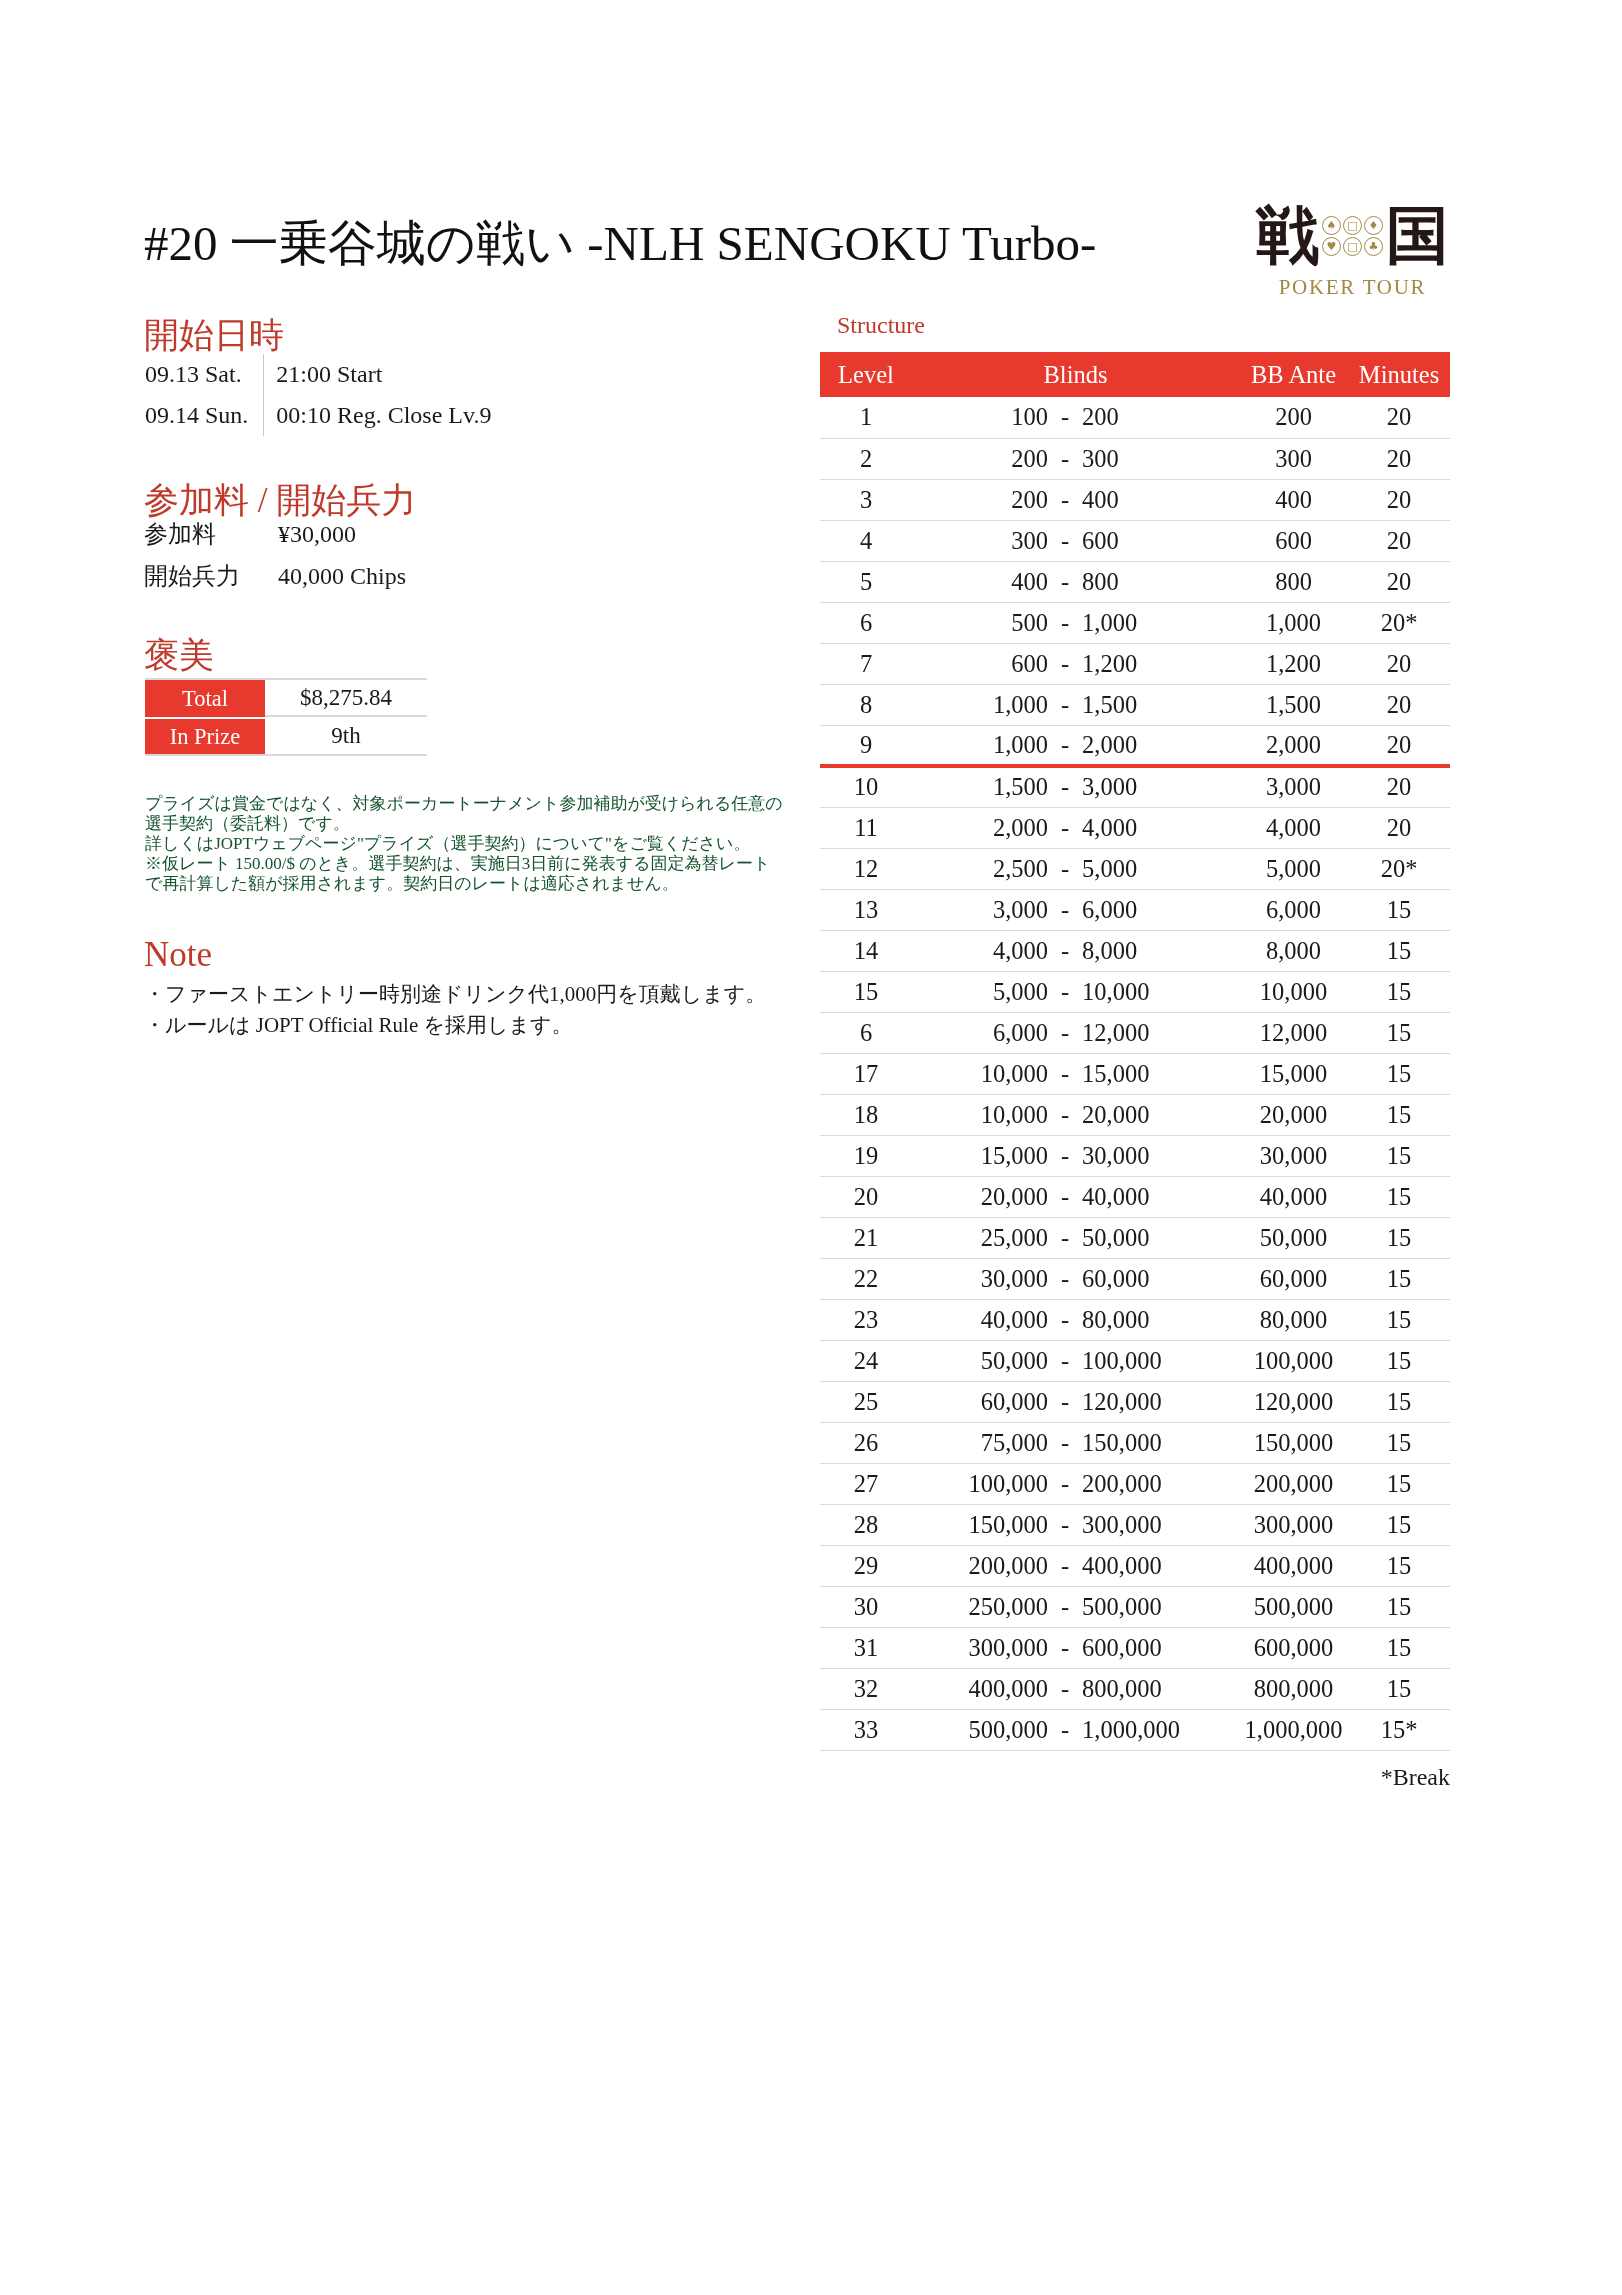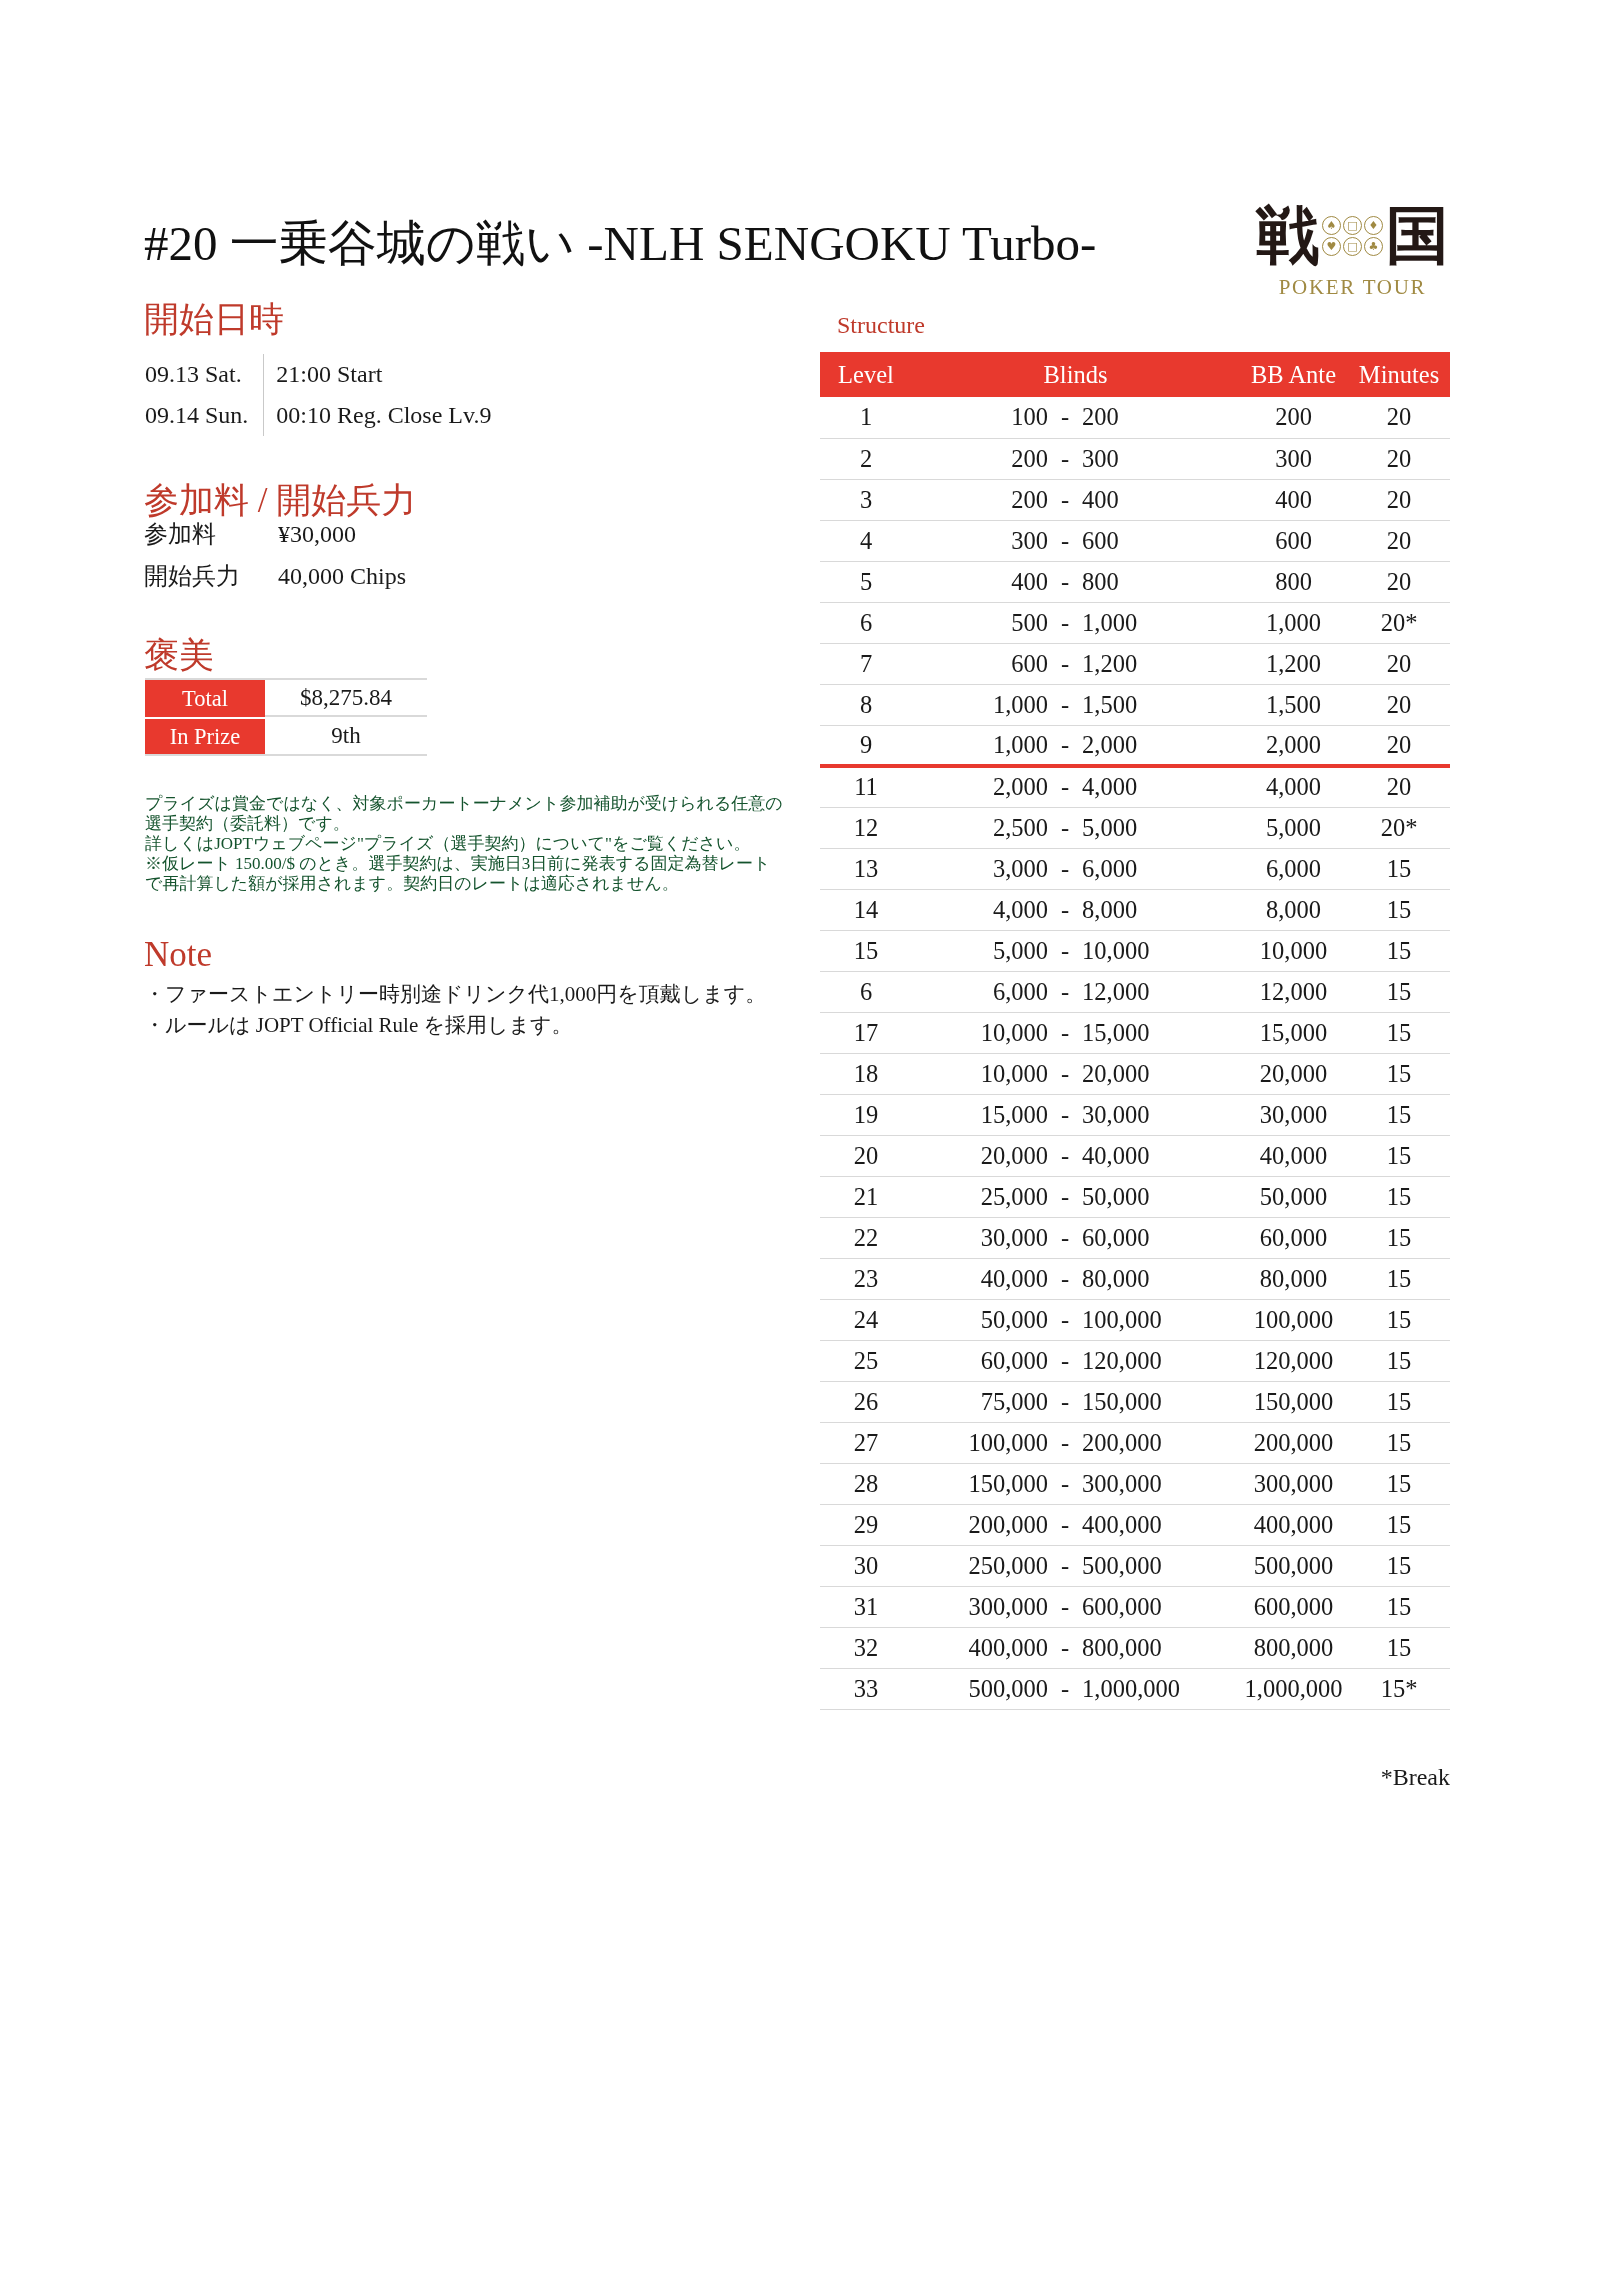--- a/index.html
+++ b/index.html
@@ -119,21 +119,21 @@
         <span class="coin">♦</span>
         <span class="coin">♥</span>
         <span class="coin">□</span>
         <span class="coin">♣</span>
       </div>
       <span class="logo-kanji">国</span>
     </div>
     <div class="logo-text">POKER TOUR</div>
   </div>
 
-  <h2 class="section-heading" style="top:296px">開始日時</h2>
+  <h2 class="section-heading" style="top:312px">開始日時</h2>
   <div class="schedule">
     <div class="schedule-row">
       <span class="schedule-date">09.13 Sat.</span>
       <span class="schedule-detail">21:00 Start</span>
     </div>
     <div class="schedule-row">
       <span class="schedule-date">09.14 Sun.</span>
       <span class="schedule-detail">00:10 Reg. Close Lv.9</span>
     </div>
   </div>
@@ -261,20 +261,28 @@
         </tr>
         <tr class="reg-close">
           <td class="td-level">9</td>
           <td class="td-sb">1,000</td>
           <td class="td-dash">-</td>
           <td class="td-bb">2,000</td>
           <td class="td-ante">2,000</td>
           <td class="td-min">20</td>
         </tr>
         <tr>
+          <td class="td-level">10</td>
+          <td class="td-sb">1,500</td>
+          <td class="td-dash">-</td>
+          <td class="td-bb">3,000</td>
+          <td class="td-ante">3,000</td>
+          <td class="td-min">20</td>
+        </tr>
+        <tr>
           <td class="td-level">11</td>
           <td class="td-sb">2,000</td>
           <td class="td-dash">-</td>
           <td class="td-bb">4,000</td>
           <td class="td-ante">4,000</td>
           <td class="td-min">20</td>
         </tr>
         <tr>
           <td class="td-level">12</td>
           <td class="td-sb">2,500</td>

